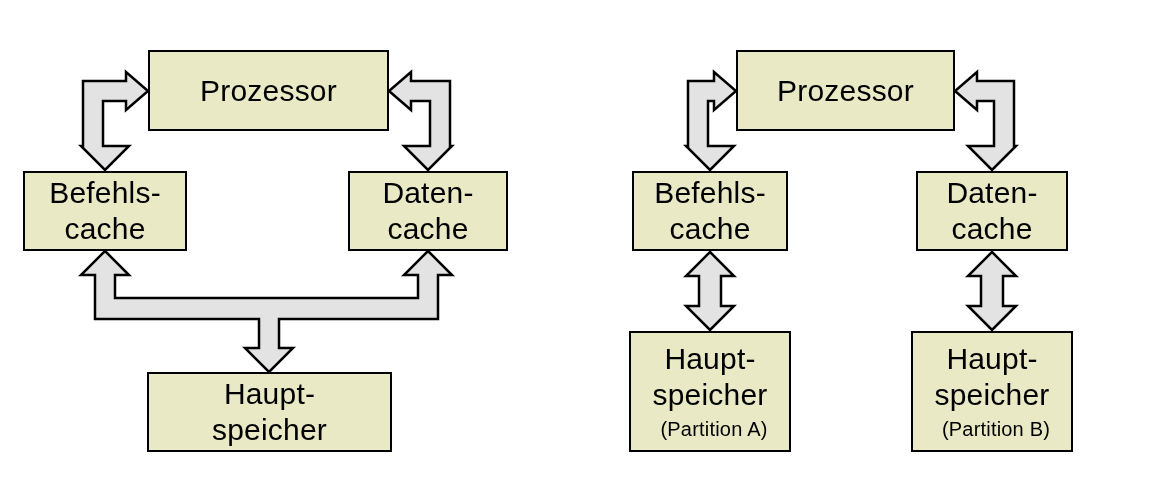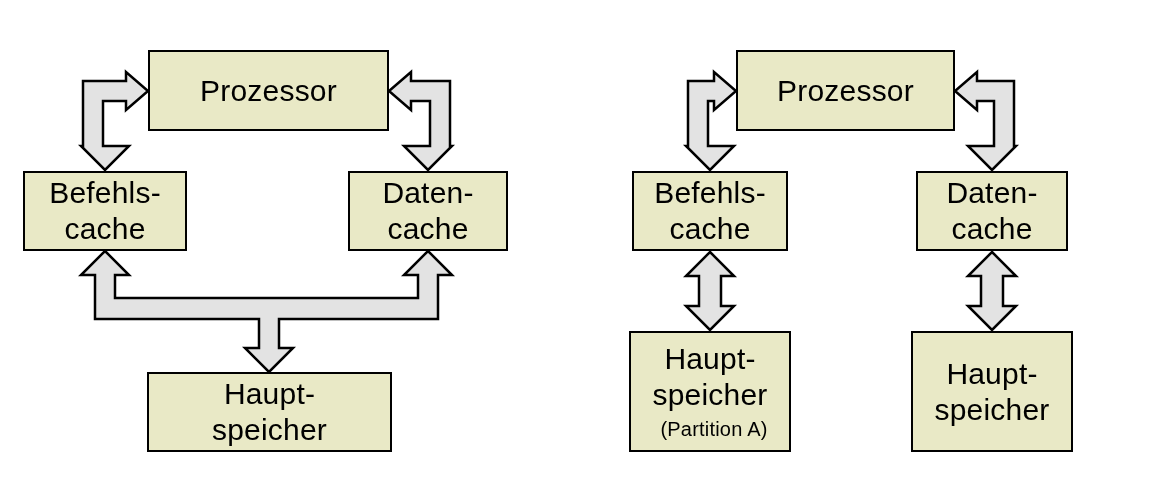--- a/index.html
+++ b/index.html
@@ -120,15 +120,16 @@
 
   <div class="box b-mem-a">
     <span>Haupt-</span>
     <span>speicher</span>
     <span class="note">(Partition A)</span>
   </div>
 
   <div class="box b-mem-b">
     <span>Haupt-</span>
     <span>speicher</span>
+    <span class="note">(Partition B)</span>
   </div>
 
 </div>
 
 </body></html>

